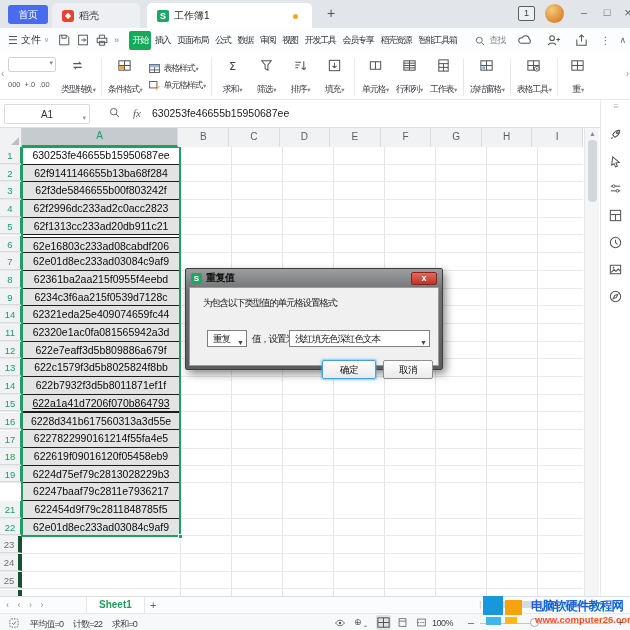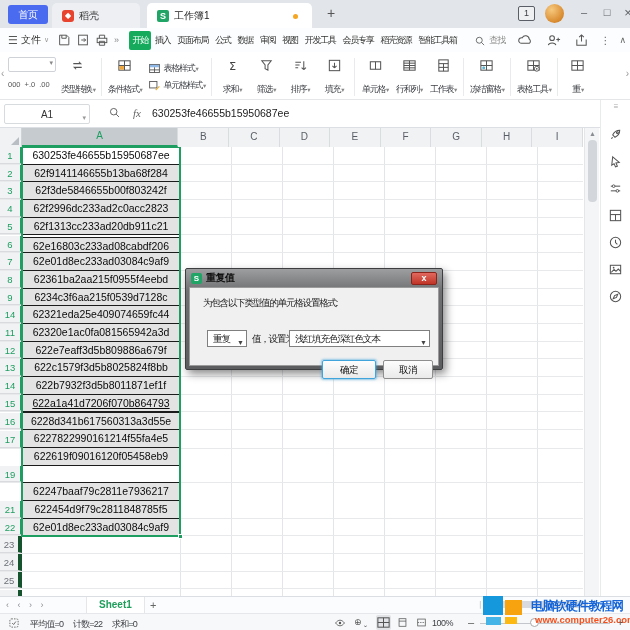--- a/index.html
+++ b/index.html
@@ -502,20 +502,23 @@
         </div>
         <div class="grow" style="top: 247.8px;">
           <div class="rn sel">15</div>
         </div>
         <div class="grow" style="top: 265.5px; padding-left: 12px;">
           <div class="rn sel">16</div>
         </div>
         <div class="grow" style="top: 284px;">
           <div class="rn sel">17</div>
         </div>
+        <div class="grow" style="top: 300.9px;">
+          <div class="rn sel">18</div>
+        </div>
         <div class="grow" style="top: 318.6px;">
           <div class="rn sel">19</div>
         </div>
         <div class="grow" style="top: 354px;">
           <div class="rn sel">21</div>
         </div>
         <div class="grow" style="top: 371.7px; padding-left: 40px;">
           <div class="rn sel">22</div>
         </div>
         <div class="grow" style="top: 389.4px;">
@@ -541,20 +544,21 @@
         <div class="cellA" style="top: 140.6px;">6234c3f6aa215f0539d7128c</div>
         <div class="cellA" style="top: 158.3px;">62321eda25e409074659fc44</div>
         <div class="cellA" style="top: 176px;">62320e1ac0fa081565942a3d</div>
         <div class="cellA" style="top: 193.7px;">622e7eaff3d5b809886a679f</div>
         <div class="cellA" style="top: 211.4px;">622c1579f3d5b8025824f8bb</div>
         <div class="cellA" style="top: 229.1px;">622b7932f3d5b8011871ef1f</div>
         <div class="cellA" style="top: 246.8px; text-decoration: underline;">622a1a41d7206f070b864793</div>
         <div class="cellA" style="top: 264.5px;">6228d341b617560313a3d55e</div>
         <div class="cellA" style="top: 282.2px;">6227822990161214f55fa4e5</div>
         <div class="cellA" style="top: 299.9px;">622619f09016120f05458eb9</div>
+        <div class="cellA" style="top: 317.6px;">6224d75ef79c2813028229b3</div>
         <div class="cellA" style="top: 335.3px;">62247baaf79c2811e7936217</div>
         <div class="cellA" style="top: 353px;">622454d9f79c2811848785f5</div>
         <div class="cellA" style="top: 370.7px;">62e01d8ec233ad03084c9af9</div>
         <div class="selborder" style="height: 391.4px; top: -1px;">
           <div class="fillhandle"></div>
         </div>
       </div>
     <div class="vscroll">
       <div class="vup">▲</div>
       <div class="vthumb"></div>

